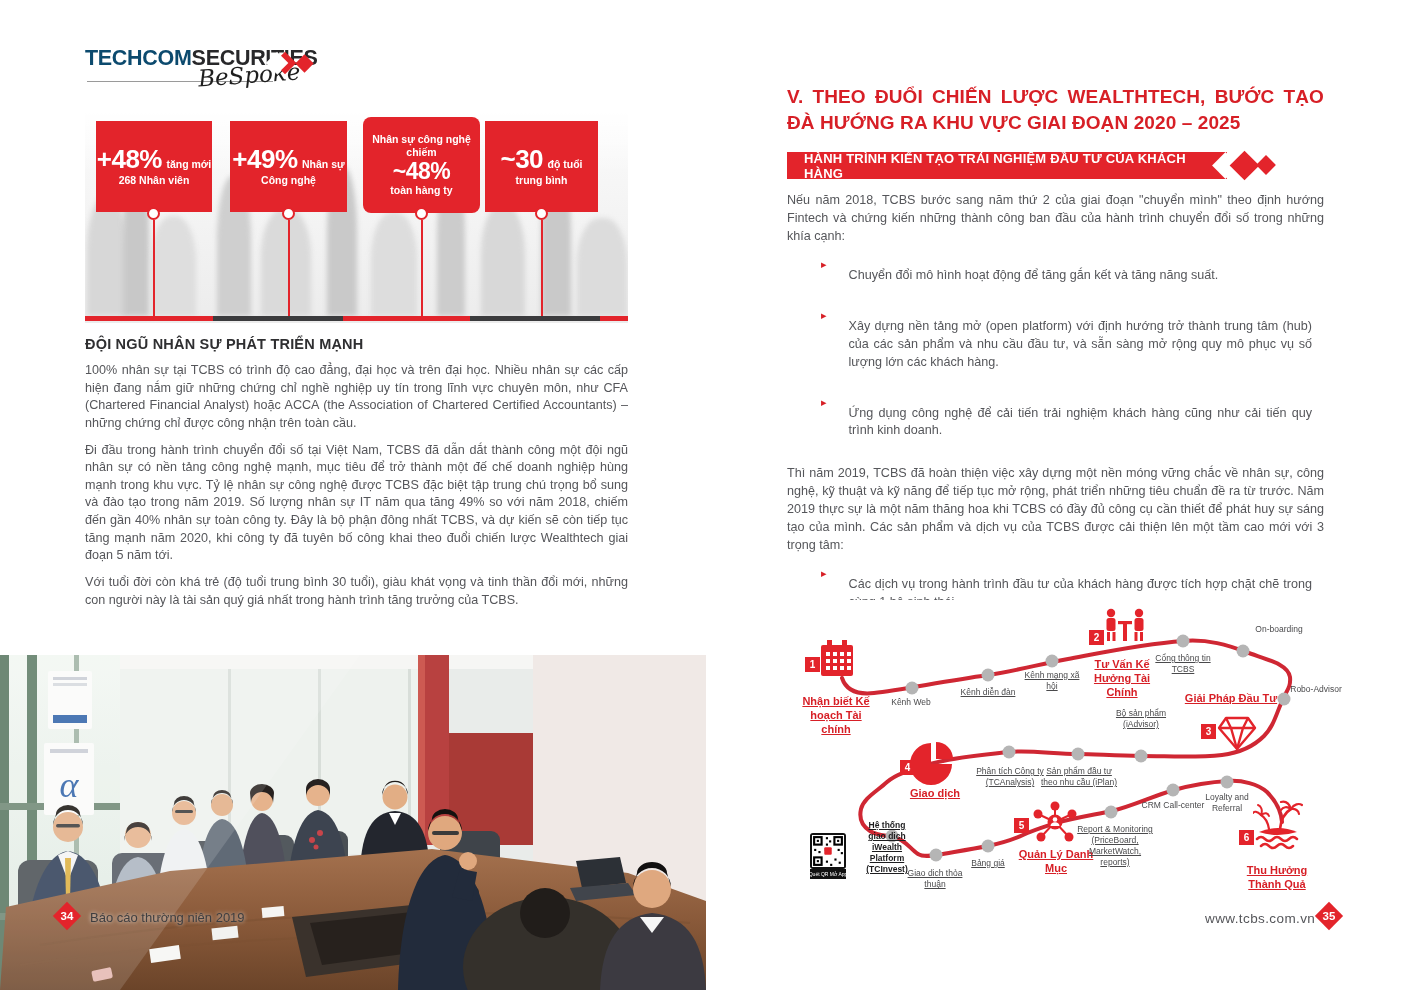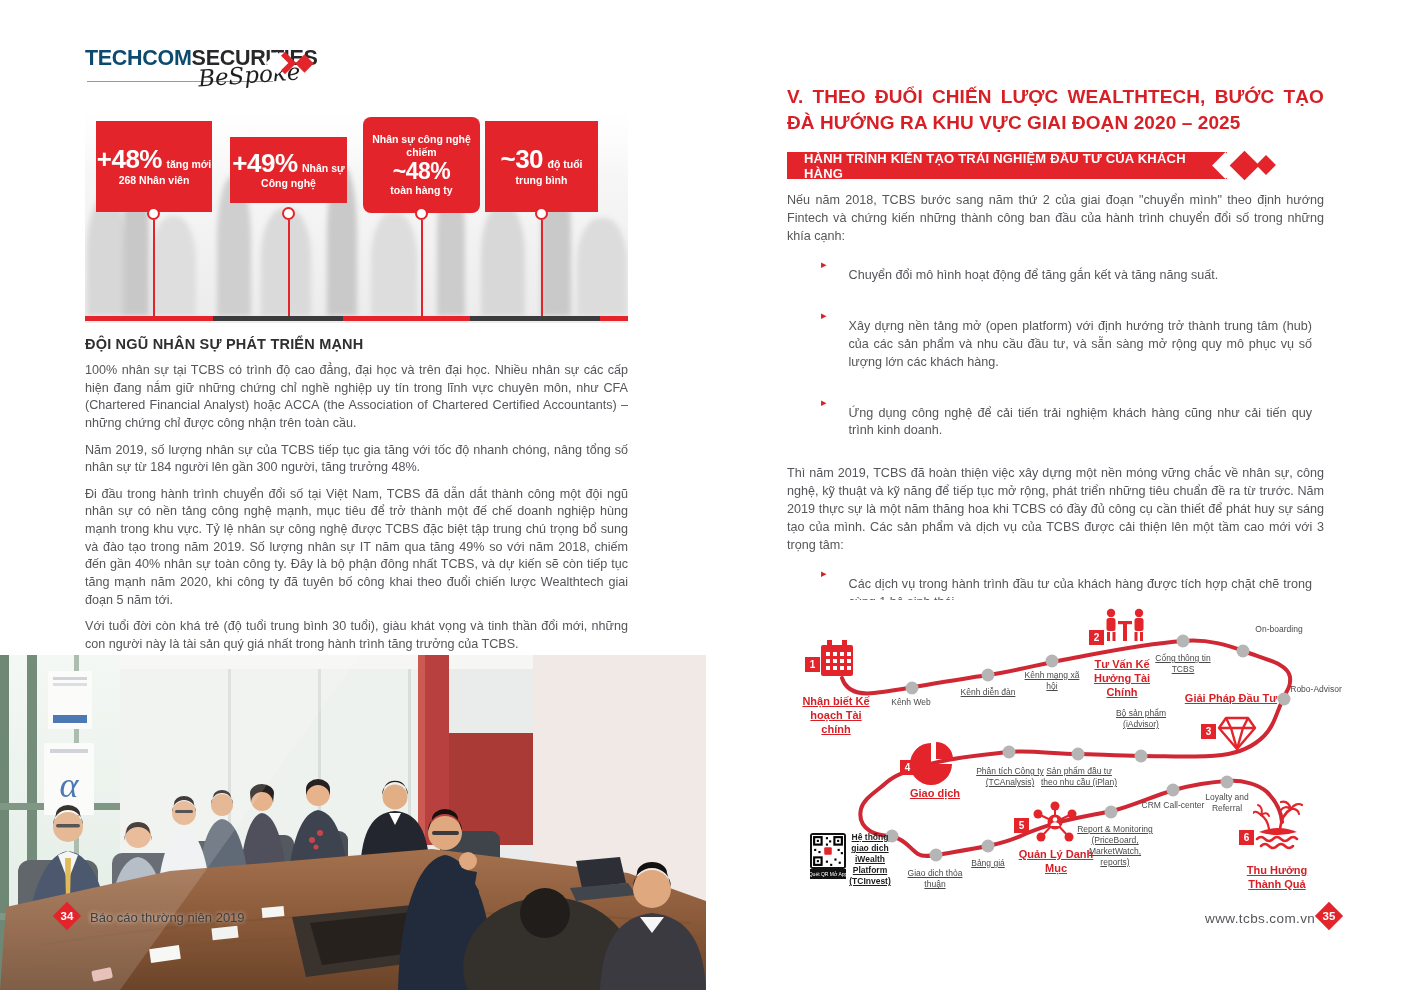--- a/index.html
+++ b/index.html
@@ -93,21 +93,21 @@
     <span class="crowd" style="left:396px;width:44px;height:112px;background:#d8d8d8;"></span>
     <span class="crowd" style="left:456px;width:30px;height:150px;background:#c9c9c9;"></span>
     <span class="crowd" style="left:492px;width:50px;height:98px;background:#dcdcdc;"></span>
     <div class="strip-fade"></div>
 
     <div class="stat-box" style="left:11px;top:8px;width:116px;height:91px;">
       <div><span class="stat-big">+48%</span>
            <span class="stat-small">tăng mới</span></div>
       <div class="stat-small">268 Nhân viên</div>
     </div>
-    <div class="stat-box" style="left:145px;top:24px;width:117px;height:66px;">
+    <div class="stat-box" style="left:145px;top:8px;width:117px;height:91px;">
       <div><span class="stat-big">+49%</span>
            <span class="stat-small">Nhân sự</span></div>
       <div class="stat-small">Công nghệ</div>
     </div>
     <div class="stat-box" style="left:278px;top:4px;width:117px;height:96px;border-radius:8px;">
       <div class="stat-small">Nhân sự công nghệ</div>
       <div class="stat-small">chiếm</div>
       <div class="stat-big mid">~48%</div>
       <div class="stat-small">toàn hàng ty</div>
     </div>
@@ -124,21 +124,20 @@
     <span class="pin-c" style="left:330px;top:94px;"></span>
     <span class="pin-l" style="left:336px;top:107px;height:96px;"></span>
     <span class="pin-c" style="left:450px;top:94px;"></span>
     <span class="pin-l" style="left:456px;top:107px;height:96px;"></span>
     <div class="tl-bar"></div>
   </div>
 
   <div class="lcol">
     <h2>ĐỘI NGŨ NHÂN SỰ PHÁT TRIỂN MẠNH</h2>
     <p>100% nhân sự tại TCBS có trình độ cao đẳng, đại học và trên đại học. Nhiều nhân sự các cấp hiện đang nắm giữ những chứng chỉ nghề nghiệp uy tín trong lĩnh vực chuyên môn, như CFA (Chartered Financial Analyst) hoặc ACCA (the Association of Chartered Certified Accountants) – những chứng chỉ được công nhận trên toàn cầu.</p>
-    <p>Năm 2019, số lượng nhân sự của TCBS tiếp tục gia tăng với tốc độ nhanh chóng, nâng tổng số nhân sự từ 184 người lên gần 300 người, tăng trưởng 48%.</p>
     <p>Đi đầu trong hành trình chuyển đổi số tại Việt Nam, TCBS đã dẫn dắt thành công một đội ngũ nhân sự có nền tảng công nghệ mạnh, mục tiêu để trở thành một đế chế doanh nghiệp hùng mạnh trong khu vực. Tỷ lệ nhân sự công nghệ được TCBS đặc biệt tập trung chú trọng bổ sung và đào tạo trong năm 2019. Số lượng nhân sự IT năm qua tăng 49% so với năm 2018, chiếm đến gần 40% nhân sự toàn công ty. Đây là bộ phận đông nhất TCBS, và dự kiến sẽ còn tiếp tục tăng mạnh năm 2020, khi công ty đã tuyên bố công khai theo đuổi chiến lược Wealthtech giai đoạn 5 năm tới.</p>
     <p>Với tuổi đời còn khá trẻ (độ tuổi trung bình 30 tuổi), giàu khát vọng và tinh thần đổi mới, những con người này là tài sản quý giá nhất trong hành trình tăng trưởng của TCBS.</p>
   </div>
 
   <div class="photo-wrap">
     <svg viewBox="0 0 706 335" preserveAspectRatio="none">
       <defs>
         <linearGradient id="wood" x1="0" y1="0" x2="0" y2="1">
           <stop offset="0" stop-color="#a4714e"></stop>
             <stop offset="0.5" stop-color="#8a5a3a"></stop>
@@ -404,21 +403,21 @@
     <div class="nlab" style="left:463px;top:24px;width:52px;">On-boarding</div>
     <div class="nlab" style="left:497px;top:84px;width:58px;">Robo-Advisor</div>
     <div class="nlab u" style="left:310px;top:108px;width:82px;">Bộ sản phẩm (iAdvisor)</div>
     <div class="nlab u" style="left:183px;top:166px;width:74px;">Phân tích Công ty (TCAnalysis)</div>
     <div class="nlab u" style="left:247px;top:166px;width:84px;">Sản phẩm đầu tư theo nhu cầu (iPlan)</div>
     <div class="nlab" style="left:349px;top:200px;width:68px;">CRM Call-center</div>
     <div class="nlab u" style="left:286px;top:224px;width:78px;">Report &amp; Monitoring (PriceBoard, MarketWatch, reports)</div>
     <div class="nlab u" style="left:171px;top:258px;width:54px;">Bảng giá</div>
     <div class="nlab u" style="left:117px;top:268px;width:56px;">Giao dịch thỏa thuận</div>
     <div class="nlab" style="left:404px;top:192px;width:66px;">Loyalty and Referral</div>
-    <div class="nlab bk" style="left:57px;top:232px;width:46px;">Hệ thống giao dịch iWealth Platform (TCInvest)</div>
+    <div class="nlab bk" style="left:57px;top:220px;width:46px;padding-left:17px;">Hệ thống giao dịch iWealth Platform (TCInvest)</div>
 
     <div class="qr">
       <svg viewBox="0 0 30 30">
         <rect width="30" height="30" fill="#ffffff"></rect>
         <g fill="#000000">
           <rect x="1" y="1" width="9" height="9"></rect>
             <rect x="20" y="1" width="9" height="9"></rect>
             <rect x="1" y="20" width="9" height="9"></rect>
           <rect x="13" y="2" width="2" height="2"></rect>
             <rect x="16" y="5" width="2" height="2"></rect>

